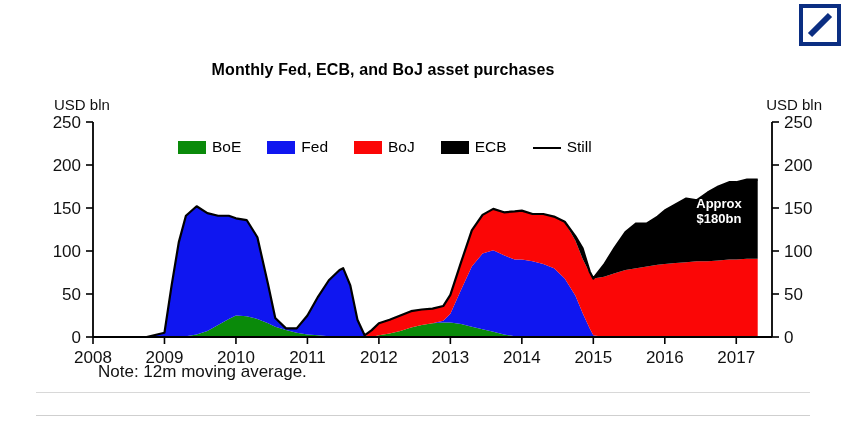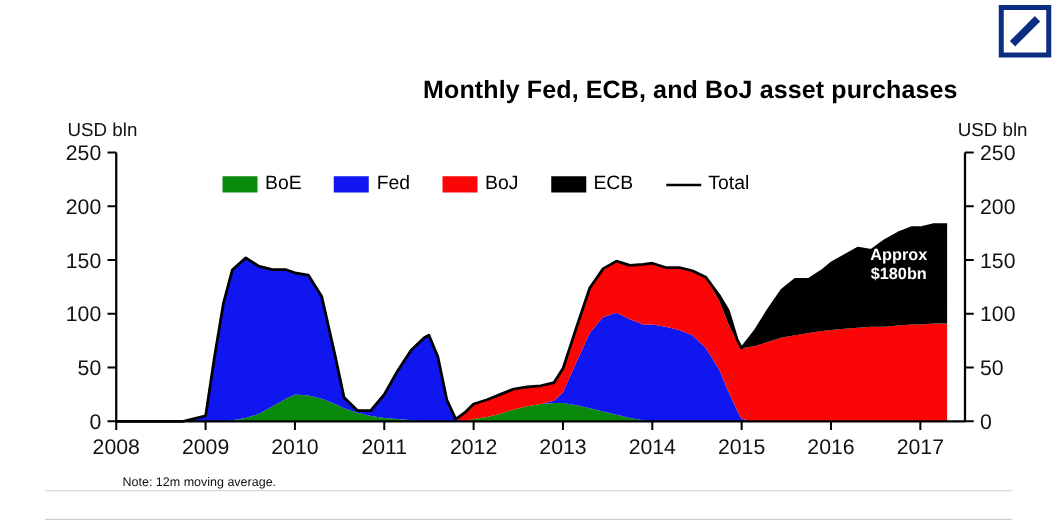--- a/index.html
+++ b/index.html
@@ -27,22 +27,22 @@
     position:absolute;right:5px;top:4px;
     width:42px;height:42px;
     border:4px solid #0b2e82;
     background:#ffffff;
     box-sizing:border-box;
   }
   .db-logo svg{display:block;}
 
   .subtitle{
     position:absolute;left:0;top:61px;width:766px;
-    text-align:right;
-    font-size:20px;font-weight:bold;
+    text-align:center;
+    font-size:16px;font-weight:bold;
     letter-spacing:.1px;
     color:#000;
   }
 
   
   .unit-left{
     position:absolute;left:54px;top:96px;
     font-size:15px;color:#111;
   }
   .unit-right{
@@ -63,21 +63,21 @@
   }
   .swatch.line:after{
     content:"";position:absolute;left:0;top:6px;width:28px;height:2.5px;background:#000;
   }
 
   
   #chart{position:absolute;left:0;top:0;}
 
   .note{
     position:absolute;left:98px;top:362px;
-    font-size:10px;color:#111;margin-top:19px;
+    font-size:17px;color:#111;
   }
   .source{
     position:absolute;left:0;top:398px;width:846px;
     text-align:center;font-size:13px;color:#222;
   }
   .rule{
     position:absolute;left:36px;top:415px;width:774px;height:1px;background:#cfcfcf;
   }
   .rule.top{top:392px;background:#d8d8d8;}
 
@@ -118,21 +118,21 @@
     <div class="legend-item">
       <span class="swatch" style="background:#fb0606"></span>
       <span>BoJ</span>
     </div>
     <div class="legend-item">
       <span class="swatch" style="background:#000000"></span>
       <span>ECB</span>
     </div>
     <div class="legend-item">
       <span class="swatch line"></span>
-      <span>Total</span>
+      <span>Still</span>
     </div>
   </div>
 
   <svg id="chart" width="846" height="424">
       <path d="M 93 337 L 110.86842105263158 337 L 128.73684210526315 337 L 146.60526315789474 337 L 164.4736842105263 337 L 171.62105263157244 337 L 178.76842105263484 337 L 185.91578947368095 336.14 L 196.6368421052664 334.42 L 207.3578947368356 330.98 L 218.07894736842104 324.96 L 228.80000000000652 318.94 L 235.94736842105263 315.5 L 246.66842105263808 316.36 L 257.38947368420725 318.94 L 268.11052631579275 323.24 L 275.25789473683886 326.68 L 285.9789473684243 330.12 L 296.6999999999935 332.7 L 307.42105263157896 334.42 L 318.1421052631644 335.28 L 328.8631578947336 336.14 L 339.58421052631905 337 L 343.1578947368421 337 L 350.30526315788825 337 L 357.4526315789506 337 L 364.5999999999967 337 L 371.7473684210591 337 L 378.89473684210526 335.28 L 389.6157894736907 333.56 L 400.3368421052599 330.98 L 411.05789473684536 327.54 L 421.77894736841455 324.96 L 432.5 323.24 L 443.22105263158545 322.38 L 450.36842105263156 322.38 L 461.089473684217 324.1 L 471.8105263157862 326.68 L 482.53157894737166 329.26 L 493.25263157894085 331.84 L 503.9736842105263 334.42 L 514.6947368421118 336.14 L 521.8421052631579 337 L 532.5631578947433 337 L 543.2842105263126 337 L 554.005263157898 337 L 564.7263157894672 337 L 575.4473684210526 337 L 582.5947368420988 337 L 589.7421052631612 337 L 593.3157894736842 337 L 604.0368421052697 337 L 614.7578947368388 337 L 625.4789473684243 337 L 636.1999999999935 337 L 646.921052631579 337 L 657.6421052631644 337 L 664.7894736842105 337 L 675.5105263157959 337 L 686.2315789473652 337 L 696.9526315789506 337 L 707.6736842105198 337 L 718.3947368421052 337 L 729.1157894736907 337 L 736.2631578947368 337 L 746.9842105263223 337 L 757.7052631578914 337 L 757.7052631578914 337 L 746.9842105263223 337 L 736.2631578947368 337 L 729.1157894736907 337 L 718.3947368421052 337 L 707.6736842105198 337 L 696.9526315789506 337 L 686.2315789473652 337 L 675.5105263157959 337 L 664.7894736842105 337 L 657.6421052631644 337 L 646.921052631579 337 L 636.1999999999935 337 L 625.4789473684243 337 L 614.7578947368388 337 L 604.0368421052697 337 L 593.3157894736842 337 L 589.7421052631612 337 L 582.5947368420988 337 L 575.4473684210526 337 L 564.7263157894672 337 L 554.005263157898 337 L 543.2842105263126 337 L 532.5631578947433 337 L 521.8421052631579 337 L 514.6947368421118 337 L 503.9736842105263 337 L 493.25263157894085 337 L 482.53157894737166 337 L 471.8105263157862 337 L 461.089473684217 337 L 450.36842105263156 337 L 443.22105263158545 337 L 432.5 337 L 421.77894736841455 337 L 411.05789473684536 337 L 400.3368421052599 337 L 389.6157894736907 337 L 378.89473684210526 337 L 371.7473684210591 337 L 364.5999999999967 337 L 357.4526315789506 337 L 350.30526315788825 337 L 343.1578947368421 337 L 339.58421052631905 337 L 328.8631578947336 337 L 318.1421052631644 337 L 307.42105263157896 337 L 296.6999999999935 337 L 285.9789473684243 337 L 275.25789473683886 337 L 268.11052631579275 337 L 257.38947368420725 337 L 246.66842105263808 337 L 235.94736842105263 337 L 228.80000000000652 337 L 218.07894736842104 337 L 207.3578947368356 337 L 196.6368421052664 337 L 185.91578947368095 337 L 178.76842105263484 337 L 171.62105263157244 337 L 164.4736842105263 337 L 146.60526315789474 337 L 128.73684210526315 337 L 110.86842105263158 337 L 93 337 Z" fill="#0a8a0a" stroke="none"></path>
       <path d="M 93 337 L 110.86842105263158 337 L 128.73684210526315 337 L 146.60526315789474 337 L 164.4736842105263 332.7 L 171.62105263157244 285.4 L 178.76842105263484 242.4 L 185.91578947368095 215.74 L 196.6368421052664 206.28 L 207.3578947368356 213.16000000000003 L 218.07894736842104 215.74 L 228.80000000000652 215.74 L 235.94736842105263 218.32 L 246.66842105263808 220.04 L 257.38947368420725 237.24 L 268.11052631579275 284.54 L 275.25789473683886 318.08 L 285.9789473684243 328.4 L 296.6999999999935 328.4 L 307.42105263157896 315.5 L 318.1421052631644 296.58 L 328.8631578947336 280.24 L 339.58421052631905 269.92 L 343.1578947368421 268.2 L 350.30526315788825 285.4 L 357.4526315789506 319.8 L 364.5999999999967 335.28 L 371.7473684210591 337 L 378.89473684210526 335.28 L 389.6157894736907 333.56 L 400.3368421052599 330.98 L 411.05789473684536 327.54 L 421.77894736841455 324.96 L 432.5 323.24 L 443.22105263158545 320.66 L 450.36842105263156 313.78 L 461.089473684217 289.7 L 471.8105263157862 266.48 L 482.53157894737166 253.57999999999998 L 493.25263157894085 250.14 L 503.9736842105263 255.3 L 514.6947368421118 259.6 L 521.8421052631579 259.6 L 532.5631578947433 261.32 L 543.2842105263126 263.9 L 554.005263157898 268.2 L 564.7263157894672 278.52 L 575.4473684210526 295.72 L 582.5947368420988 312.92 L 589.7421052631612 328.4 L 593.3157894736842 335.28 L 604.0368421052697 337 L 614.7578947368388 337 L 625.4789473684243 337 L 636.1999999999935 337 L 646.921052631579 337 L 657.6421052631644 337 L 664.7894736842105 337 L 675.5105263157959 337 L 686.2315789473652 337 L 696.9526315789506 337 L 707.6736842105198 337 L 718.3947368421052 337 L 729.1157894736907 337 L 736.2631578947368 337 L 746.9842105263223 337 L 757.7052631578914 337 L 757.7052631578914 337 L 746.9842105263223 337 L 736.2631578947368 337 L 729.1157894736907 337 L 718.3947368421052 337 L 707.6736842105198 337 L 696.9526315789506 337 L 686.2315789473652 337 L 675.5105263157959 337 L 664.7894736842105 337 L 657.6421052631644 337 L 646.921052631579 337 L 636.1999999999935 337 L 625.4789473684243 337 L 614.7578947368388 337 L 604.0368421052697 337 L 593.3157894736842 337 L 589.7421052631612 337 L 582.5947368420988 337 L 575.4473684210526 337 L 564.7263157894672 337 L 554.005263157898 337 L 543.2842105263126 337 L 532.5631578947433 337 L 521.8421052631579 337 L 514.6947368421118 336.14 L 503.9736842105263 334.42 L 493.25263157894085 331.84 L 482.53157894737166 329.26 L 471.8105263157862 326.68 L 461.089473684217 324.1 L 450.36842105263156 322.38 L 443.22105263158545 322.38 L 432.5 323.24 L 421.77894736841455 324.96 L 411.05789473684536 327.54 L 400.3368421052599 330.98 L 389.6157894736907 333.56 L 378.89473684210526 335.28 L 371.7473684210591 337 L 364.5999999999967 337 L 357.4526315789506 337 L 350.30526315788825 337 L 343.1578947368421 337 L 339.58421052631905 337 L 328.8631578947336 336.14 L 318.1421052631644 335.28 L 307.42105263157896 334.42 L 296.6999999999935 332.7 L 285.9789473684243 330.12 L 275.25789473683886 326.68 L 268.11052631579275 323.24 L 257.38947368420725 318.94 L 246.66842105263808 316.36 L 235.94736842105263 315.5 L 228.80000000000652 318.94 L 218.07894736842104 324.96 L 207.3578947368356 330.98 L 196.6368421052664 334.42 L 185.91578947368095 336.14 L 178.76842105263484 337 L 171.62105263157244 337 L 164.4736842105263 337 L 146.60526315789474 337 L 128.73684210526315 337 L 110.86842105263158 337 L 93 337 Z" fill="#0f16f0" stroke="none"></path>
       <path d="M 93 337 L 110.86842105263158 337 L 128.73684210526315 337 L 146.60526315789474 337 L 164.4736842105263 332.7 L 171.62105263157244 285.4 L 178.76842105263484 242.4 L 185.91578947368095 215.74 L 196.6368421052664 206.28 L 207.3578947368356 213.16000000000003 L 218.07894736842104 215.74 L 228.80000000000652 215.74 L 235.94736842105263 218.32 L 246.66842105263808 220.04 L 257.38947368420725 237.24 L 268.11052631579275 284.54 L 275.25789473683886 318.08 L 285.9789473684243 328.4 L 296.6999999999935 328.4 L 307.42105263157896 315.5 L 318.1421052631644 296.58 L 328.8631578947336 280.24 L 339.58421052631905 269.92 L 343.1578947368421 268.2 L 350.30526315788825 285.4 L 357.4526315789506 319.8 L 364.5999999999967 335.28 L 371.7473684210591 330.12 L 378.89473684210526 323.24 L 389.6157894736907 319.8 L 400.3368421052599 315.5 L 411.05789473684536 311.2 L 421.77894736841455 309.48 L 432.5 308.62 L 443.22105263158545 306.04 L 450.36842105263156 294.86 L 461.089473684217 262.18 L 471.8105263157862 230.36 L 482.53157894737166 214.88 L 493.25263157894085 208.86 L 503.9736842105263 212.3 L 514.6947368421118 211.44 L 521.8421052631579 210.58 L 532.5631578947433 214.02 L 543.2842105263126 214.02 L 554.005263157898 216.6 L 564.7263157894672 221.76 L 575.4473684210526 240.68 L 582.5947368420988 258.74 L 589.7421052631612 273.36 L 593.3157894736842 278.52 L 604.0368421052697 276.8 L 614.7578947368388 273.36 L 625.4789473684243 269.92 L 636.1999999999935 268.2 L 646.921052631579 266.48 L 657.6421052631644 264.76 L 664.7894736842105 263.9 L 675.5105263157959 263.04 L 686.2315789473652 262.18 L 696.9526315789506 261.32 L 707.6736842105198 261.32 L 718.3947368421052 260.46000000000004 L 729.1157894736907 259.6 L 736.2631578947368 259.6 L 746.9842105263223 258.74 L 757.7052631578914 258.74 L 757.7052631578914 337 L 746.9842105263223 337 L 736.2631578947368 337 L 729.1157894736907 337 L 718.3947368421052 337 L 707.6736842105198 337 L 696.9526315789506 337 L 686.2315789473652 337 L 675.5105263157959 337 L 664.7894736842105 337 L 657.6421052631644 337 L 646.921052631579 337 L 636.1999999999935 337 L 625.4789473684243 337 L 614.7578947368388 337 L 604.0368421052697 337 L 593.3157894736842 335.28 L 589.7421052631612 328.4 L 582.5947368420988 312.92 L 575.4473684210526 295.72 L 564.7263157894672 278.52 L 554.005263157898 268.2 L 543.2842105263126 263.9 L 532.5631578947433 261.32 L 521.8421052631579 259.6 L 514.6947368421118 259.6 L 503.9736842105263 255.3 L 493.25263157894085 250.14 L 482.53157894737166 253.57999999999998 L 471.8105263157862 266.48 L 461.089473684217 289.7 L 450.36842105263156 313.78 L 443.22105263158545 320.66 L 432.5 323.24 L 421.77894736841455 324.96 L 411.05789473684536 327.54 L 400.3368421052599 330.98 L 389.6157894736907 333.56 L 378.89473684210526 335.28 L 371.7473684210591 337 L 364.5999999999967 335.28 L 357.4526315789506 319.8 L 350.30526315788825 285.4 L 343.1578947368421 268.2 L 339.58421052631905 269.92 L 328.8631578947336 280.24 L 318.1421052631644 296.58 L 307.42105263157896 315.5 L 296.6999999999935 328.4 L 285.9789473684243 328.4 L 275.25789473683886 318.08 L 268.11052631579275 284.54 L 257.38947368420725 237.24 L 246.66842105263808 220.04 L 235.94736842105263 218.32 L 228.80000000000652 215.74 L 218.07894736842104 215.74 L 207.3578947368356 213.16000000000003 L 196.6368421052664 206.28 L 185.91578947368095 215.74 L 178.76842105263484 242.4 L 171.62105263157244 285.4 L 164.4736842105263 332.7 L 146.60526315789474 337 L 128.73684210526315 337 L 110.86842105263158 337 L 93 337 Z" fill="#fb0606" stroke="none"></path>
       <path d="M 93 337 L 110.86842105263158 337 L 128.73684210526315 337 L 146.60526315789474 337 L 164.4736842105263 332.7 L 171.62105263157244 285.4 L 178.76842105263484 242.4 L 185.91578947368095 215.74 L 196.6368421052664 206.28 L 207.3578947368356 213.16000000000003 L 218.07894736842104 215.74 L 228.80000000000652 215.74 L 235.94736842105263 218.32 L 246.66842105263808 220.04 L 257.38947368420725 237.24 L 268.11052631579275 284.54 L 275.25789473683886 318.08 L 285.9789473684243 328.4 L 296.6999999999935 328.4 L 307.42105263157896 315.5 L 318.1421052631644 296.58 L 328.8631578947336 280.24 L 339.58421052631905 269.92 L 343.1578947368421 268.2 L 350.30526315788825 285.4 L 357.4526315789506 319.8 L 364.5999999999967 335.28 L 371.7473684210591 330.12 L 378.89473684210526 323.24 L 389.6157894736907 319.8 L 400.3368421052599 315.5 L 411.05789473684536 311.2 L 421.77894736841455 309.48 L 432.5 308.62 L 443.22105263158545 306.04 L 450.36842105263156 294.86 L 461.089473684217 262.18 L 471.8105263157862 230.36 L 482.53157894737166 214.88 L 493.25263157894085 208.86 L 503.9736842105263 212.3 L 514.6947368421118 211.44 L 521.8421052631579 210.58 L 532.5631578947433 214.02 L 543.2842105263126 214.02 L 554.005263157898 216.6 L 564.7263157894672 221.76 L 575.4473684210526 236.38 L 582.5947368420988 248.42000000000002 L 589.7421052631612 271.64 L 593.3157894736842 278.52 L 604.0368421052697 264.76 L 614.7578947368388 247.56 L 625.4789473684243 232.07999999999998 L 636.1999999999935 223.48 L 646.921052631579 223.48 L 657.6421052631644 216.6 L 664.7894736842105 210.58 L 675.5105263157959 204.56 L 686.2315789473652 198.54 L 696.9526315789506 200.26 L 707.6736842105198 192.51999999999998 L 718.3947368421052 186.5 L 729.1157894736907 182.20000000000002 L 736.2631578947368 182.20000000000002 L 746.9842105263223 179.62 L 757.7052631578914 179.62 L 757.7052631578914 258.74 L 746.9842105263223 258.74 L 736.2631578947368 259.6 L 729.1157894736907 259.6 L 718.3947368421052 260.46000000000004 L 707.6736842105198 261.32 L 696.9526315789506 261.32 L 686.2315789473652 262.18 L 675.5105263157959 263.04 L 664.7894736842105 263.9 L 657.6421052631644 264.76 L 646.921052631579 266.48 L 636.1999999999935 268.2 L 625.4789473684243 269.92 L 614.7578947368388 273.36 L 604.0368421052697 276.8 L 593.3157894736842 278.52 L 589.7421052631612 273.36 L 582.5947368420988 258.74 L 575.4473684210526 240.68 L 564.7263157894672 221.76 L 554.005263157898 216.6 L 543.2842105263126 214.02 L 532.5631578947433 214.02 L 521.8421052631579 210.58 L 514.6947368421118 211.44 L 503.9736842105263 212.3 L 493.25263157894085 208.86 L 482.53157894737166 214.88 L 471.8105263157862 230.36 L 461.089473684217 262.18 L 450.36842105263156 294.86 L 443.22105263158545 306.04 L 432.5 308.62 L 421.77894736841455 309.48 L 411.05789473684536 311.2 L 400.3368421052599 315.5 L 389.6157894736907 319.8 L 378.89473684210526 323.24 L 371.7473684210591 330.12 L 364.5999999999967 335.28 L 357.4526315789506 319.8 L 350.30526315788825 285.4 L 343.1578947368421 268.2 L 339.58421052631905 269.92 L 328.8631578947336 280.24 L 318.1421052631644 296.58 L 307.42105263157896 315.5 L 296.6999999999935 328.4 L 285.9789473684243 328.4 L 275.25789473683886 318.08 L 268.11052631579275 284.54 L 257.38947368420725 237.24 L 246.66842105263808 220.04 L 235.94736842105263 218.32 L 228.80000000000652 215.74 L 218.07894736842104 215.74 L 207.3578947368356 213.16000000000003 L 196.6368421052664 206.28 L 185.91578947368095 215.74 L 178.76842105263484 242.4 L 171.62105263157244 285.4 L 164.4736842105263 332.7 L 146.60526315789474 337 L 128.73684210526315 337 L 110.86842105263158 337 L 93 337 Z" fill="#000000" stroke="none"></path>
       <path d="M 93 337 L 110.86842105263158 337 L 128.73684210526315 337 L 146.60526315789474 337 L 164.4736842105263 332.7 L 171.62105263157244 285.4 L 178.76842105263484 242.4 L 185.91578947368095 215.74 L 196.6368421052664 206.28 L 207.3578947368356 213.16000000000003 L 218.07894736842104 215.74 L 228.80000000000652 215.74 L 235.94736842105263 218.32 L 246.66842105263808 220.04 L 257.38947368420725 237.24 L 268.11052631579275 284.54 L 275.25789473683886 318.08 L 285.9789473684243 328.4 L 296.6999999999935 328.4 L 307.42105263157896 315.5 L 318.1421052631644 296.58 L 328.8631578947336 280.24 L 339.58421052631905 269.92 L 343.1578947368421 268.2 L 350.30526315788825 285.4 L 357.4526315789506 319.8 L 364.5999999999967 335.28 L 371.7473684210591 330.12 L 378.89473684210526 323.24 L 389.6157894736907 319.8 L 400.3368421052599 315.5 L 411.05789473684536 311.2 L 421.77894736841455 309.48 L 432.5 308.62 L 443.22105263158545 306.04 L 450.36842105263156 294.86 L 461.089473684217 262.18 L 471.8105263157862 230.36 L 482.53157894737166 214.88 L 493.25263157894085 208.86 L 503.9736842105263 212.3 L 514.6947368421118 211.44 L 521.8421052631579 210.58 L 532.5631578947433 214.02 L 543.2842105263126 214.02 L 554.005263157898 216.6 L 564.7263157894672 221.76 L 575.4473684210526 236.38 L 582.5947368420988 248.42000000000002 L 589.7421052631612 271.64 L 593.3157894736842 278.52 L 604.0368421052697 264.76 L 614.7578947368388 247.56 L 625.4789473684243 232.07999999999998 L 636.1999999999935 223.48 L 646.921052631579 223.48 L 657.6421052631644 216.6 L 664.7894736842105 210.58 L 675.5105263157959 204.56 L 686.2315789473652 198.54 L 696.9526315789506 200.26 L 707.6736842105198 192.51999999999998 L 718.3947368421052 186.5 L 729.1157894736907 182.20000000000002 L 736.2631578947368 182.20000000000002 L 746.9842105263223 179.62 L 757.7052631578914 179.62" fill="none" stroke="#000000" stroke-width="2.2" stroke-linejoin="round"></path>
       <line x1="93" y1="122" x2="93" y2="337" stroke="#000" stroke-width="1.8"></line>

